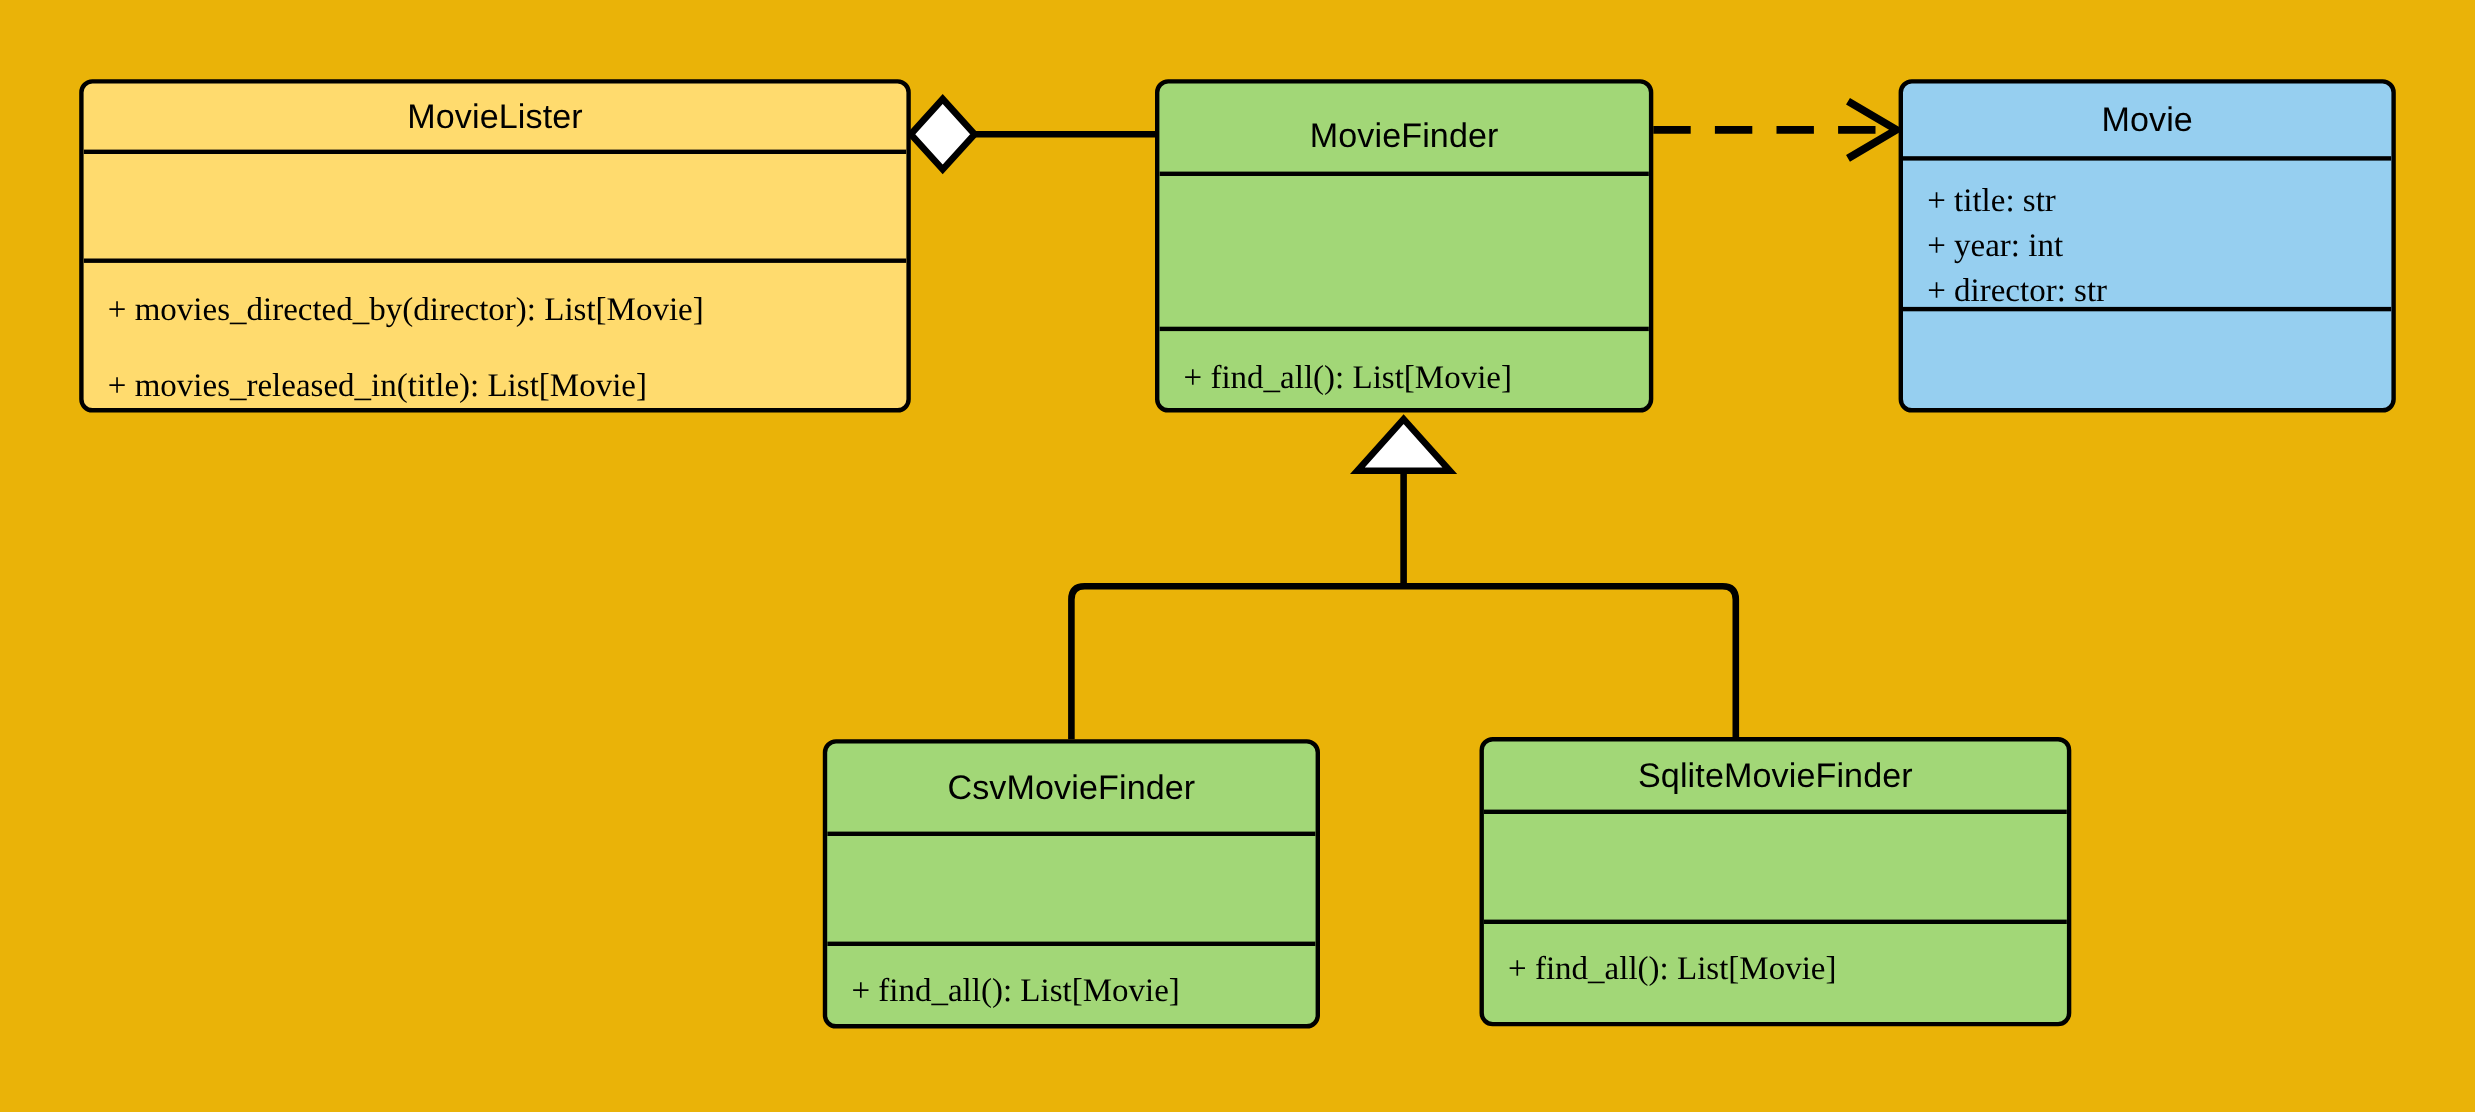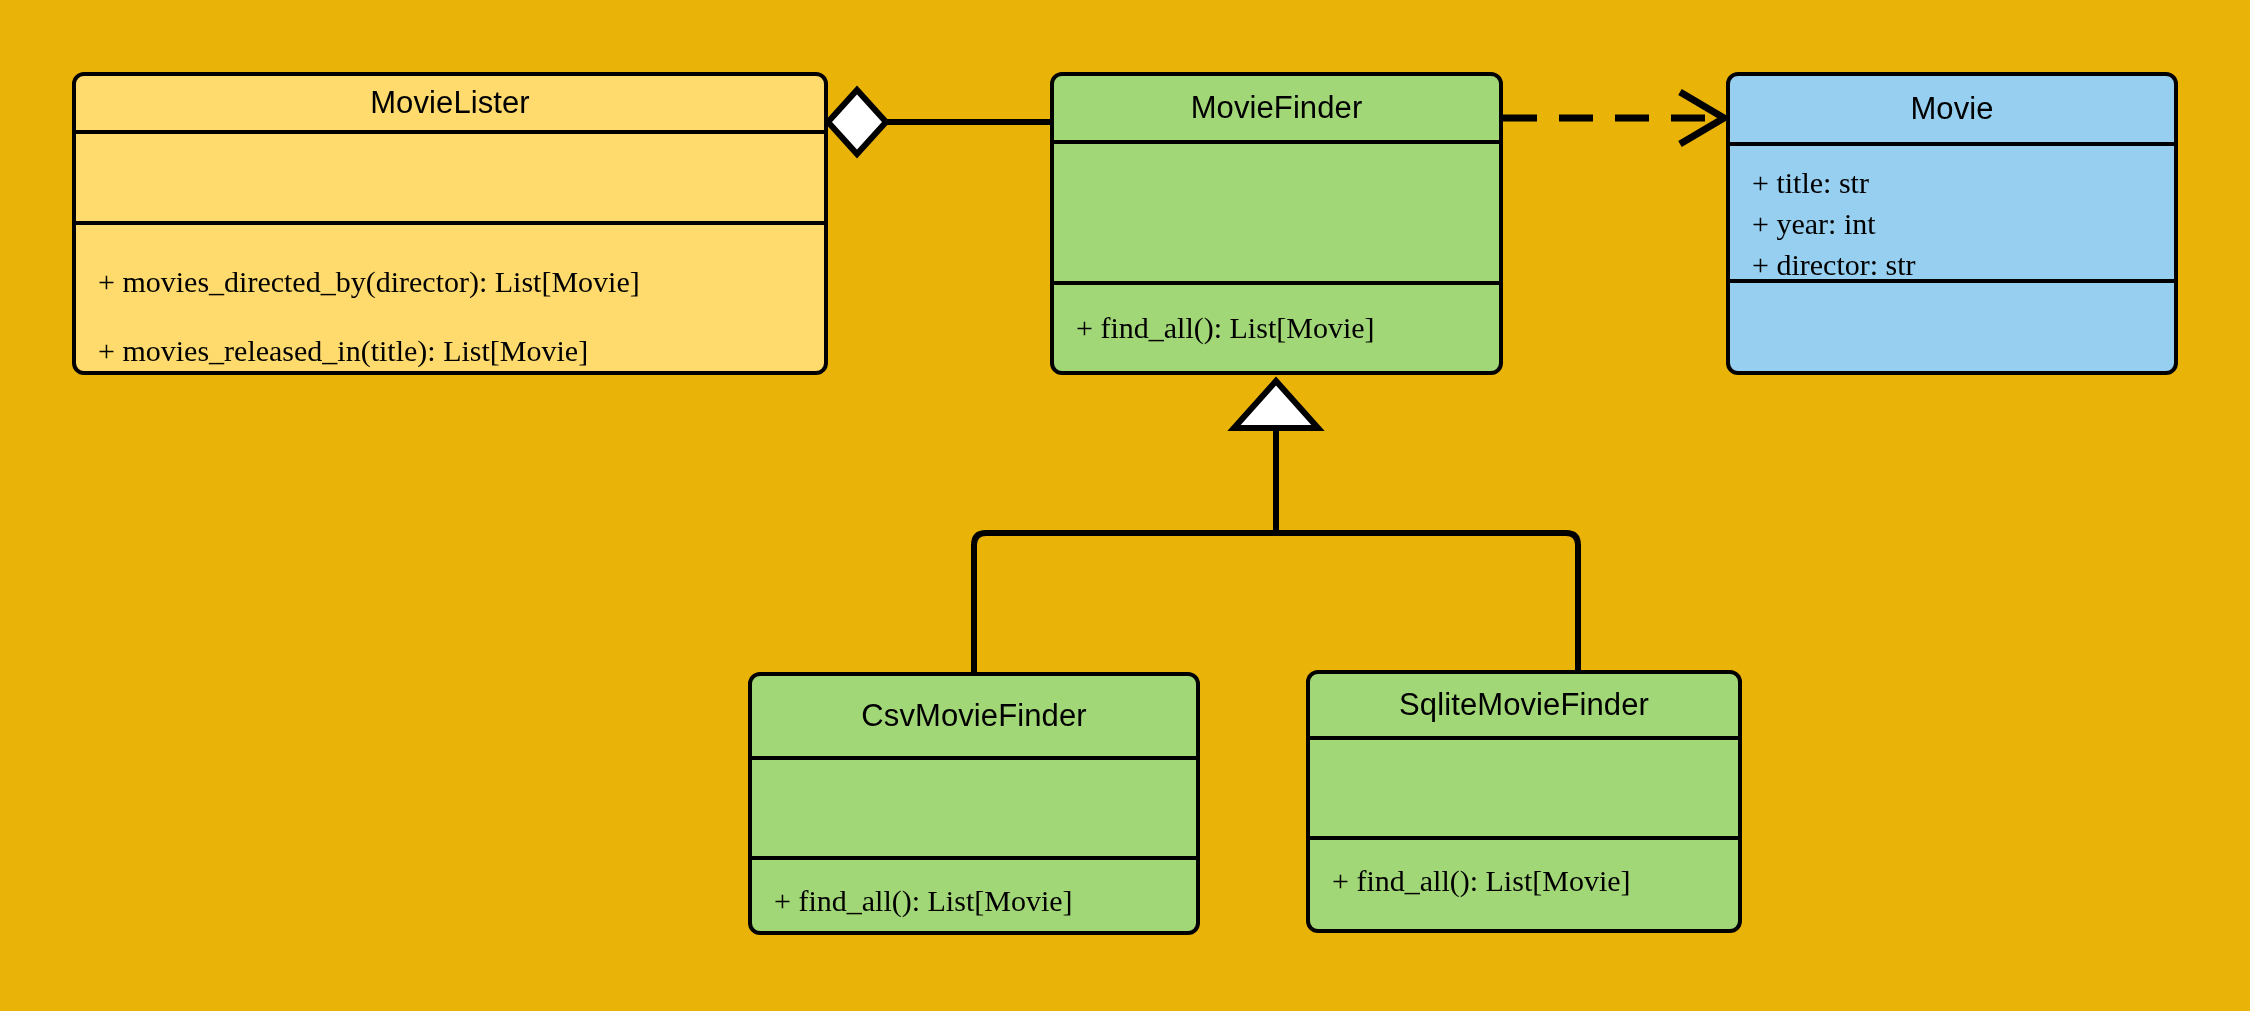--- a/index.html
+++ b/index.html
@@ -94,28 +94,28 @@
 
       <line x1="1276" y1="428" x2="1276" y2="533" stroke="#000000" stroke-width="6"></line>
 
       <path d="M 974 672 L 974 545 Q 974 533 986 533 L 1566 533 Q 1578 533 1578 545 L 1578 672" fill="none" stroke="#000000" stroke-width="6" stroke-linecap="butt"></path>
     </g>
   </svg>
 
   <div class="uml-class fill-yellow" style="left:72px; top:72px; width:756px; height:303px;">
     <div class="compartment cls-name" style="height:64px;">MovieLister</div>
     <div class="compartment members" style="height:104px;"></div>
-    <div class="compartment members" style="flex:1 1 auto; padding-top:36px;gap:28px;">
+    <div class="compartment members" style="flex:1 1 auto; padding-top:22px;gap:28px;">
       <div class="member">+ movies_directed_by(director): List[Movie]</div>
       <div class="member">+ movies_released_in(title): List[Movie]</div>
     </div>
   </div>
 
   <div class="uml-class fill-green" style="left:1050px; top:72px; width:453px; height:303px;">
-    <div class="compartment cls-name" style="height:64px;">MovieFinder</div>
+    <div class="compartment cls-name" style="height:64px;margin-top:16px;">MovieFinder</div>
     <div class="compartment members" style="height:141px;"></div>
     <div class="compartment members" style="flex:1 1 auto; padding-top:22px;">
       <div class="member">+ find_all(): List[Movie]</div>
     </div>
   </div>
 
   <div class="uml-class fill-blue" style="left:1726px; top:72px; width:452px; height:303px;">
     <div class="compartment cls-name" style="height:66px;">Movie</div>
     <div class="compartment members" style="height:137px; padding-top:16px;">
       <div class="member">+ title: str</div>
@@ -126,21 +126,21 @@
   </div>
 
   <div class="uml-class fill-green" style="left:748px; top:672px; width:452px; height:263px;">
     <div class="compartment cls-name" style="height:80px;">CsvMovieFinder</div>
     <div class="compartment members" style="height:100px;"></div>
     <div class="compartment members" style="flex:1 1 auto; padding-top:20px;">
       <div class="member">+ find_all(): List[Movie]</div>
     </div>
   </div>
 
-  <div class="uml-class fill-green" style="left:1306px; top:670px; width:436px; height:263px;">
+  <div class="uml-class fill-green" style="left:1345px; top:670px; width:538px; height:263px;">
     <div class="compartment cls-name" style="height:62px;">SqliteMovieFinder</div>
     <div class="compartment members" style="height:100px;"></div>
     <div class="compartment members" style="flex:1 1 auto; padding-top:20px;">
       <div class="member">+ find_all(): List[Movie]</div>
     </div>
   </div>
 
 </div>
 
 </body></html>

